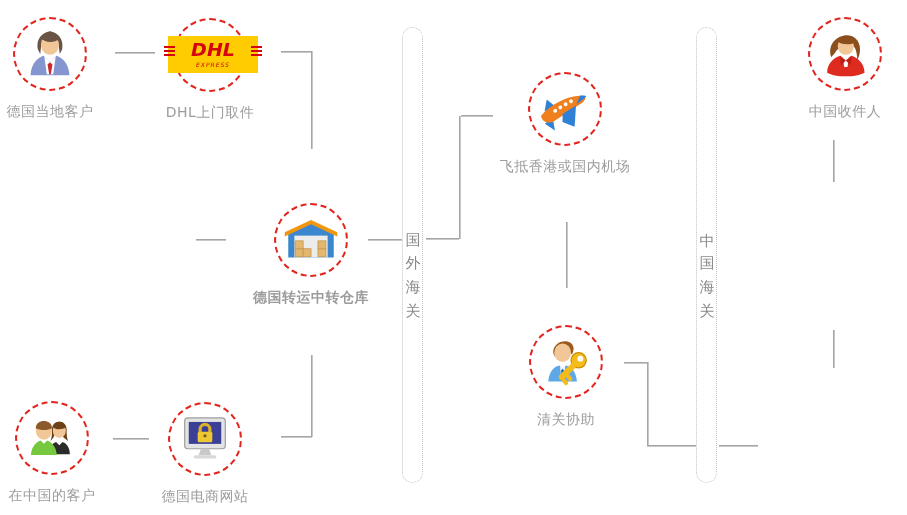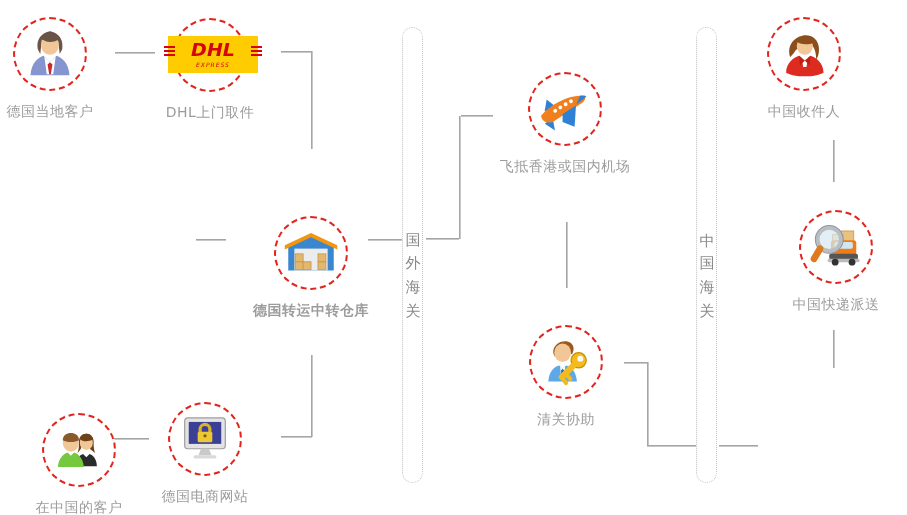--- a/index.html
+++ b/index.html
@@ -94,42 +94,42 @@
   <div class="dhl-logo">
     <div class="dhl-row">
       <span class="dhl-stripe"></span>
       <span class="dhl-text">DHL</span>
       <span class="dhl-stripe"></span>
     </div>
     <div class="dhl-sub">EXPRESS</div>
   </div>
 
 
-  <div class="node" style="left:274px;top:216px;font-weight:bold;">
+  <div class="node" style="left:274px;top:203px;font-weight:bold;">
     <div class="circle">
       <span>
         <svg width="56" height="56" viewBox="0 0 64 64">
           <path d="M6 24 L32 12 L58 24 L58 52 L6 52 Z" fill="#3a87cf"></path>
           <rect x="13" y="27" width="38" height="25" fill="#ececec"></rect>
           <g fill="#e3b86e" stroke="#c59a50" stroke-width="1">
             <rect x="14" y="42" width="9" height="9"></rect>
               <rect x="14" y="33" width="9" height="9"></rect>
             <rect x="23" y="42" width="9" height="9"></rect>
               <rect x="19" y="24" width="0" height="0"></rect>
             <rect x="40" y="42" width="9" height="9"></rect>
               <rect x="40" y="33" width="9" height="9"></rect>
           </g>
           <path d="M2 23 L32 9 L62 23 L62 28 L32 14 L2 28 Z" fill="#f2960f"></path>
         </svg>
       </span>
     </div>
     <div class="label">德国转运中转仓库</div>
   </div>
 
-  <div class="node" style="left:15px;top:413px;margin-left:27px;">
+  <div class="node" style="left:15px;top:401px;">
     <div class="circle">
       <span>
         <svg width="52" height="52" viewBox="0 0 64 64">
           <path d="M32 24 C30 8 52 8 50 24 C50 32 52 36 52 36 L46 31 L44 25 L36 25 L34 31 L30 36 C30 36 32 32 32 24 Z" fill="#6e4218"></path>
           <ellipse cx="41" cy="23" rx="8" ry="9" fill="#f2c797"></ellipse>
           <path d="M33 18 C35 10 48 10 49 19 C44 22 36 22 33 18 Z" fill="#6e4218"></path>
           <path d="M28 52 C28 42 34 38 37 37 L41 41 L45 37 C48 38 54 42 54 52 Z" fill="#2b2b2b"></path>
           <ellipse cx="22" cy="23" rx="10" ry="11" fill="#f2c797"></ellipse>
           <path d="M12 20 C12 8 32 8 32 20 C27 23 17 23 12 20 Z" fill="#8a5a2a"></path>
           <path d="M6 53 C7 41 14 36 18 35 L22 39 L26 35 C30 36 37 41 38 53 Z" fill="#76c93e"></path>
@@ -189,52 +189,32 @@
           <circle cx="47" cy="30" r="9" fill="#f3bb1c" stroke="#c98f00" stroke-width="1.5"></circle>
           <circle cx="49" cy="28" r="3.5" fill="#ffffff"></circle>
           <path d="M41 36 L27 50" stroke="#f3bb1c" stroke-width="7" stroke-linecap="round"></path>
           <path d="M32 46 L37 52 M27 50 L32 57" stroke="#f3bb1c" stroke-width="5" stroke-linecap="round"></path>
         </svg>
       </span>
     </div>
     <div class="label">清关协助</div>
   </div>
 
-  <div class="node" style="left:767px;top:17px;">
+  <div class="node" style="left:808px;top:17px;">
     <div class="circle">
       <span>
         <svg width="52" height="52" viewBox="0 0 64 64">
           <path d="M15 36 C8 14 34 2 45 13 C53 20 51 34 47 39 C47 26 43 21 38 19 C30 23 23 24 20 30 C18 33 16 34 15 36 Z" fill="#8a4f1d"></path>
           <ellipse cx="33" cy="22" rx="10" ry="11" fill="#f2c797"></ellipse>
           <path d="M22 16 C26 8 42 9 44 18 C38 21 27 21 22 16 Z" fill="#8a4f1d"></path>
           <path d="M10 55 C10 42 20 36 26 34 L33 40 L40 34 C46 36 56 42 56 55 C46 61 20 61 10 55 Z" fill="#de2b1f"></path>
           <path d="M29 36 L33 40 L37 36 L35 48 L31 48 Z" fill="#ffffff"></path>
           <path d="M26 34 L33 40 L27 46 Z" fill="#c01d12"></path>
           <path d="M40 34 L33 40 L39 46 Z" fill="#c01d12"></path>
         </svg>
       </span>
     </div>
     <div class="label">中国收件人</div>
   </div>
 
-  <div class="node" style="left:799px;top:210px;">
-    <div class="circle">
-      <span>
-        <svg width="54" height="54" viewBox="0 0 64 64">
-          <rect x="38" y="13" width="15" height="14" fill="#e8c27e" stroke="#c59a50"></rect>
-          <rect x="28" y="17" width="12" height="11" fill="#f0d9a0" stroke="#c59a50"></rect>
-          <rect x="26" y="24" width="30" height="18" rx="3" fill="#ee7d18"></rect>
-          <rect x="30" y="26" width="22" height="8" rx="2" fill="#cfe6f5"></rect>
-          <rect x="24" y="40" width="34" height="7" rx="2" fill="#555555"></rect>
-          <rect x="22" y="46" width="38" height="4" rx="2" fill="#bbbbbb"></rect>
-          <circle cx="31" cy="50" r="4" fill="#333333"></circle>
-          <circle cx="51" cy="50" r="4" fill="#333333"></circle>
-          <circle cx="24" cy="23" r="14" fill="rgba(214,232,244,0.7)" stroke="#b9bec3" stroke-width="5"></circle>
-          <circle cx="24" cy="23" r="16.5" fill="none" stroke="#8f979d" stroke-width="1.2"></circle>
-          <path d="M13 34 L6 46" stroke="#e07a1e" stroke-width="8" stroke-linecap="round"></path>
-        </svg>
-      </span>
-    </div>
-    <div class="label">中国快递派送</div>
-  </div>
 
 
 </div>
 
 </body></html>

